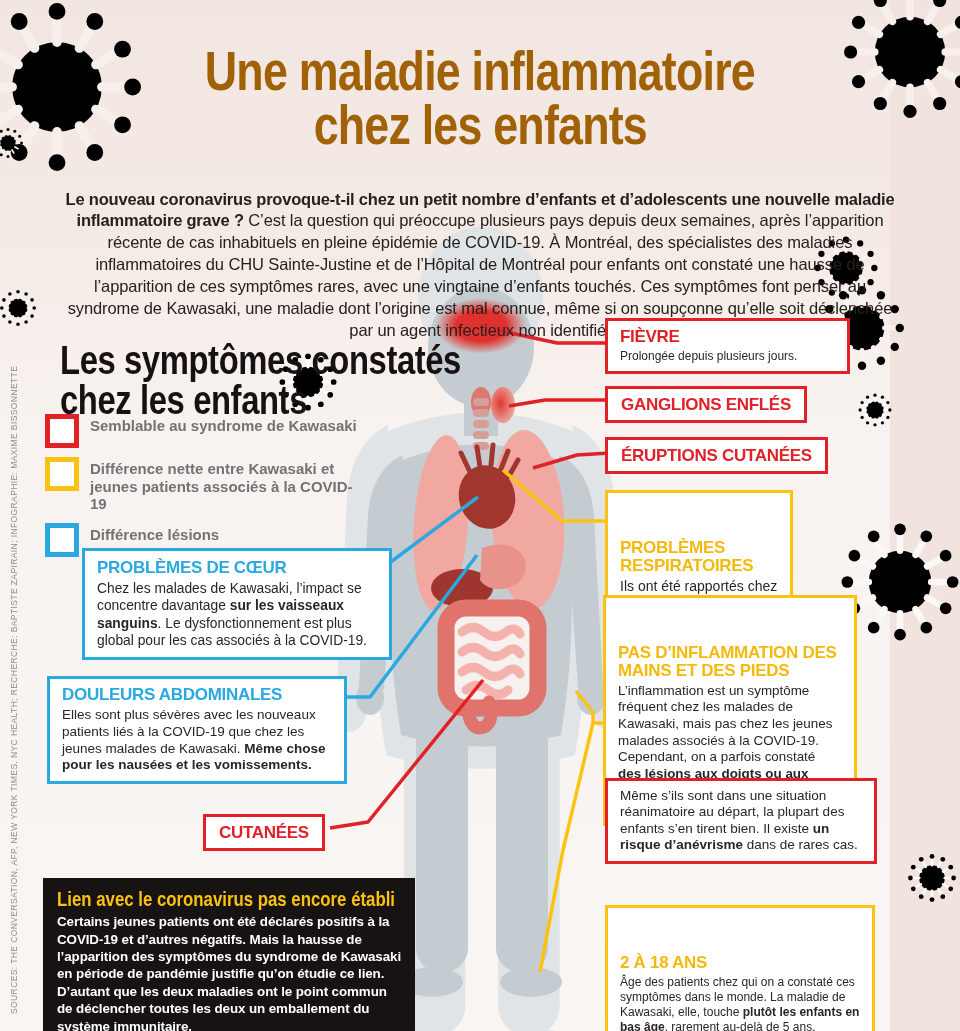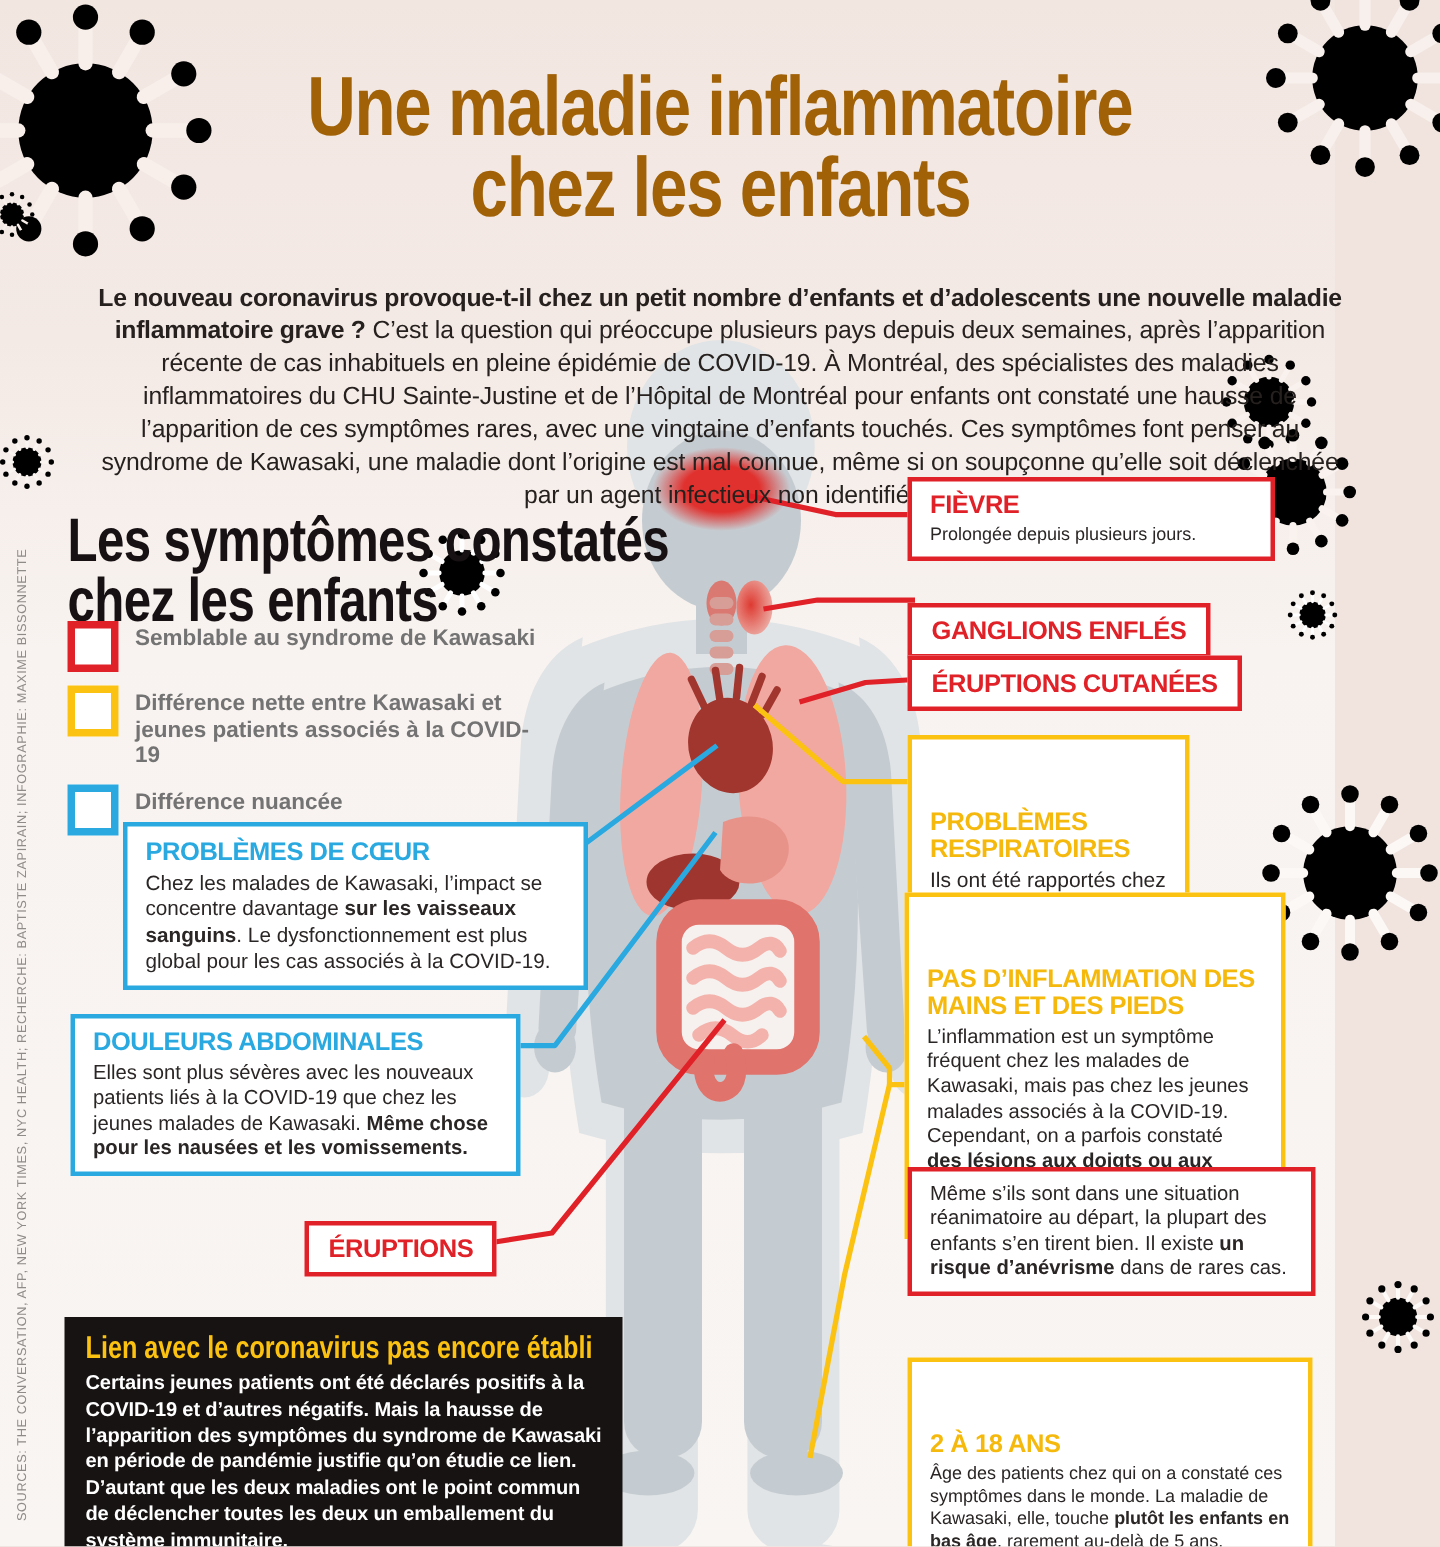--- a/index.html
+++ b/index.html
@@ -10,21 +10,21 @@
   .decor{position:absolute;inset:0;width:960px;height:1031px;pointer-events:none;}
 
   .title{position:absolute;left:0;top:6px;width:100%;text-align:center;color:#a16207;
     font-weight:bold;font-size:56px;line-height:0.98;letter-spacing:-1px;}
   .title .squeeze{display:inline-block;transform:scaleX(.8);transform-origin:50% 0;white-space:nowrap;}
 
   .intro{position:absolute;left:65px;top:172px;width:830px;text-align:center;color:#26211f;
     font-size:16.5px;line-height:1.33;letter-spacing:-0.1px;}
   .intro b{letter-spacing:-0.2px;}
 
-  .section-title{position:absolute;left:45px;top:306px;color:#171114;font-weight:bold;
+  .section-title{position:absolute;left:60px;top:306px;color:#171114;font-weight:bold;
     font-size:41px;line-height:0.98;letter-spacing:-0.5px;}
   .section-title .squeeze{display:inline-block;transform:scaleX(.8);transform-origin:0 0;white-space:nowrap;}
 
   .legend{position:absolute;left:45px;top:414px;width:320px;}
   .legend-item{display:flex;align-items:flex-start;margin-bottom:8px;}
   .swatch{width:24px;height:24px;background:#fff;border:5px solid #000;flex:0 0 auto;margin-right:11px;}
   .swatch.red{border-color:#e02128;}
   .swatch.yellow{border-color:#fcc211;}
   .swatch.blue{border-color:#29a9e0;}
   .legend-label{font-size:15px;font-weight:bold;color:#737373;line-height:1.18;padding-top:3px;}
@@ -36,21 +36,21 @@
   .callout.blue{border-color:#29a9e0;}
   .c-title{font-weight:bold;font-size:17px;line-height:1.05;letter-spacing:-0.3px;margin:0 0 3px 0;}
   .red .c-title{color:#e02128;}
   .yellow .c-title{color:#f5b90d;margin-top:39px;}
   .blue .c-title{color:#29a9e0;}
   .c-body{font-size:12px;line-height:1.26;color:#2b2626;}
   .titleonly{padding:7px 13px 6px 13px;}
   .titleonly .c-title{margin:0;white-space:nowrap;}
 
   #box-fievre{left:605px;top:318px;width:245px;}
-  #box-ganglions{left:605px;top:386px;margin-top:16px;}
+  #box-ganglions{left:605px;top:386px;}
   #box-eruptions{left:605px;top:437px;}
   #box-respiratoires{left:605px;top:490px;width:188px;}
   #box-respiratoires .c-body{font-size:14px;}
   #box-mains{left:603px;top:595px;width:254px;}
   #box-mains .c-body{font-size:13.4px;line-height:1.24;}
   #box-issue{left:605px;top:778px;width:272px;}
   #box-issue .c-body{font-size:13.5px;line-height:1.22;}
   #box-ans{left:605px;top:905px;width:270px;}
   #box-coeur{left:47px;top:548px;width:310px;padding:8px 12px;margin-left:35px;}
   #box-coeur .c-body{font-size:13.8px;}
@@ -213,21 +213,21 @@
     <div class="legend-item one">
       <span class="swatch red"></span>
       <span class="legend-label">Semblable au syndrome de Kawasaki</span>
     </div>
     <div class="legend-item two">
       <span class="swatch yellow"></span>
       <span class="legend-label">Différence nette entre Kawasaki et jeunes patients associés à la COVID-19</span>
     </div>
     <div class="legend-item">
       <span class="swatch blue"></span>
-      <span class="legend-label">Différence nuancée</span>
+      <span class="legend-label">Différence lésions</span>
     </div>
   </div>
 
   <div id="box-fievre" class="callout red">
     <div class="c-title">FIÈVRE</div>
     <div class="c-body"><span>Prolongée depuis plusieurs jours.</span></div>
   </div>
 
   <div id="box-ganglions" class="callout red titleonly">
     <div class="c-title">GANGLIONS ENFLÉS</div>
@@ -260,21 +260,21 @@
     <div class="c-title">PROBLÈMES DE CŒUR</div>
     <div class="c-body"><span>Chez les malades de Kawasaki, l’impact se concentre davantage </span><b>sur les vaisseaux sanguins</b><span>. Le dysfonctionnement est plus global pour les cas associés à la COVID-19.</span></div>
   </div>
 
   <div id="box-abdominales" class="callout blue">
     <div class="c-title">DOULEURS ABDOMINALES</div>
     <div class="c-body"><span>Elles sont plus sévères avec les nouveaux patients liés à la COVID-19 que chez les jeunes malades de Kawasaki. </span><b>Même chose pour les nausées et les vomissements.</b></div>
   </div>
 
   <div id="box-diarrhees" class="callout red titleonly">
-    <div class="c-title">ÉRUPTIONS</div>
+    <div class="c-title">CUTANÉES</div>
   </div>
 
   <div class="note">
     <div class="note-title"><span class="squeeze">Lien avec le coronavirus pas encore établi</span></div>
     <div class="note-body">Certains jeunes patients ont été déclarés positifs à la COVID-19 et d’autres négatifs. Mais la hausse de l’apparition des symptômes du syndrome de Kawasaki en période de pandémie justifie qu’on étudie ce lien. D’autant que les deux maladies ont le point commun de déclencher toutes les deux un emballement du système immunitaire.</div>
   </div>
 
   <div class="source">SOURCES: THE CONVERSATION, AFP, NEW YORK TIMES, NYC HEALTH; RECHERCHE: BAPTISTE ZAPIRAIN; INFOGRAPHIE: MAXIME BISSONNETTE</div>
 </div>
 

